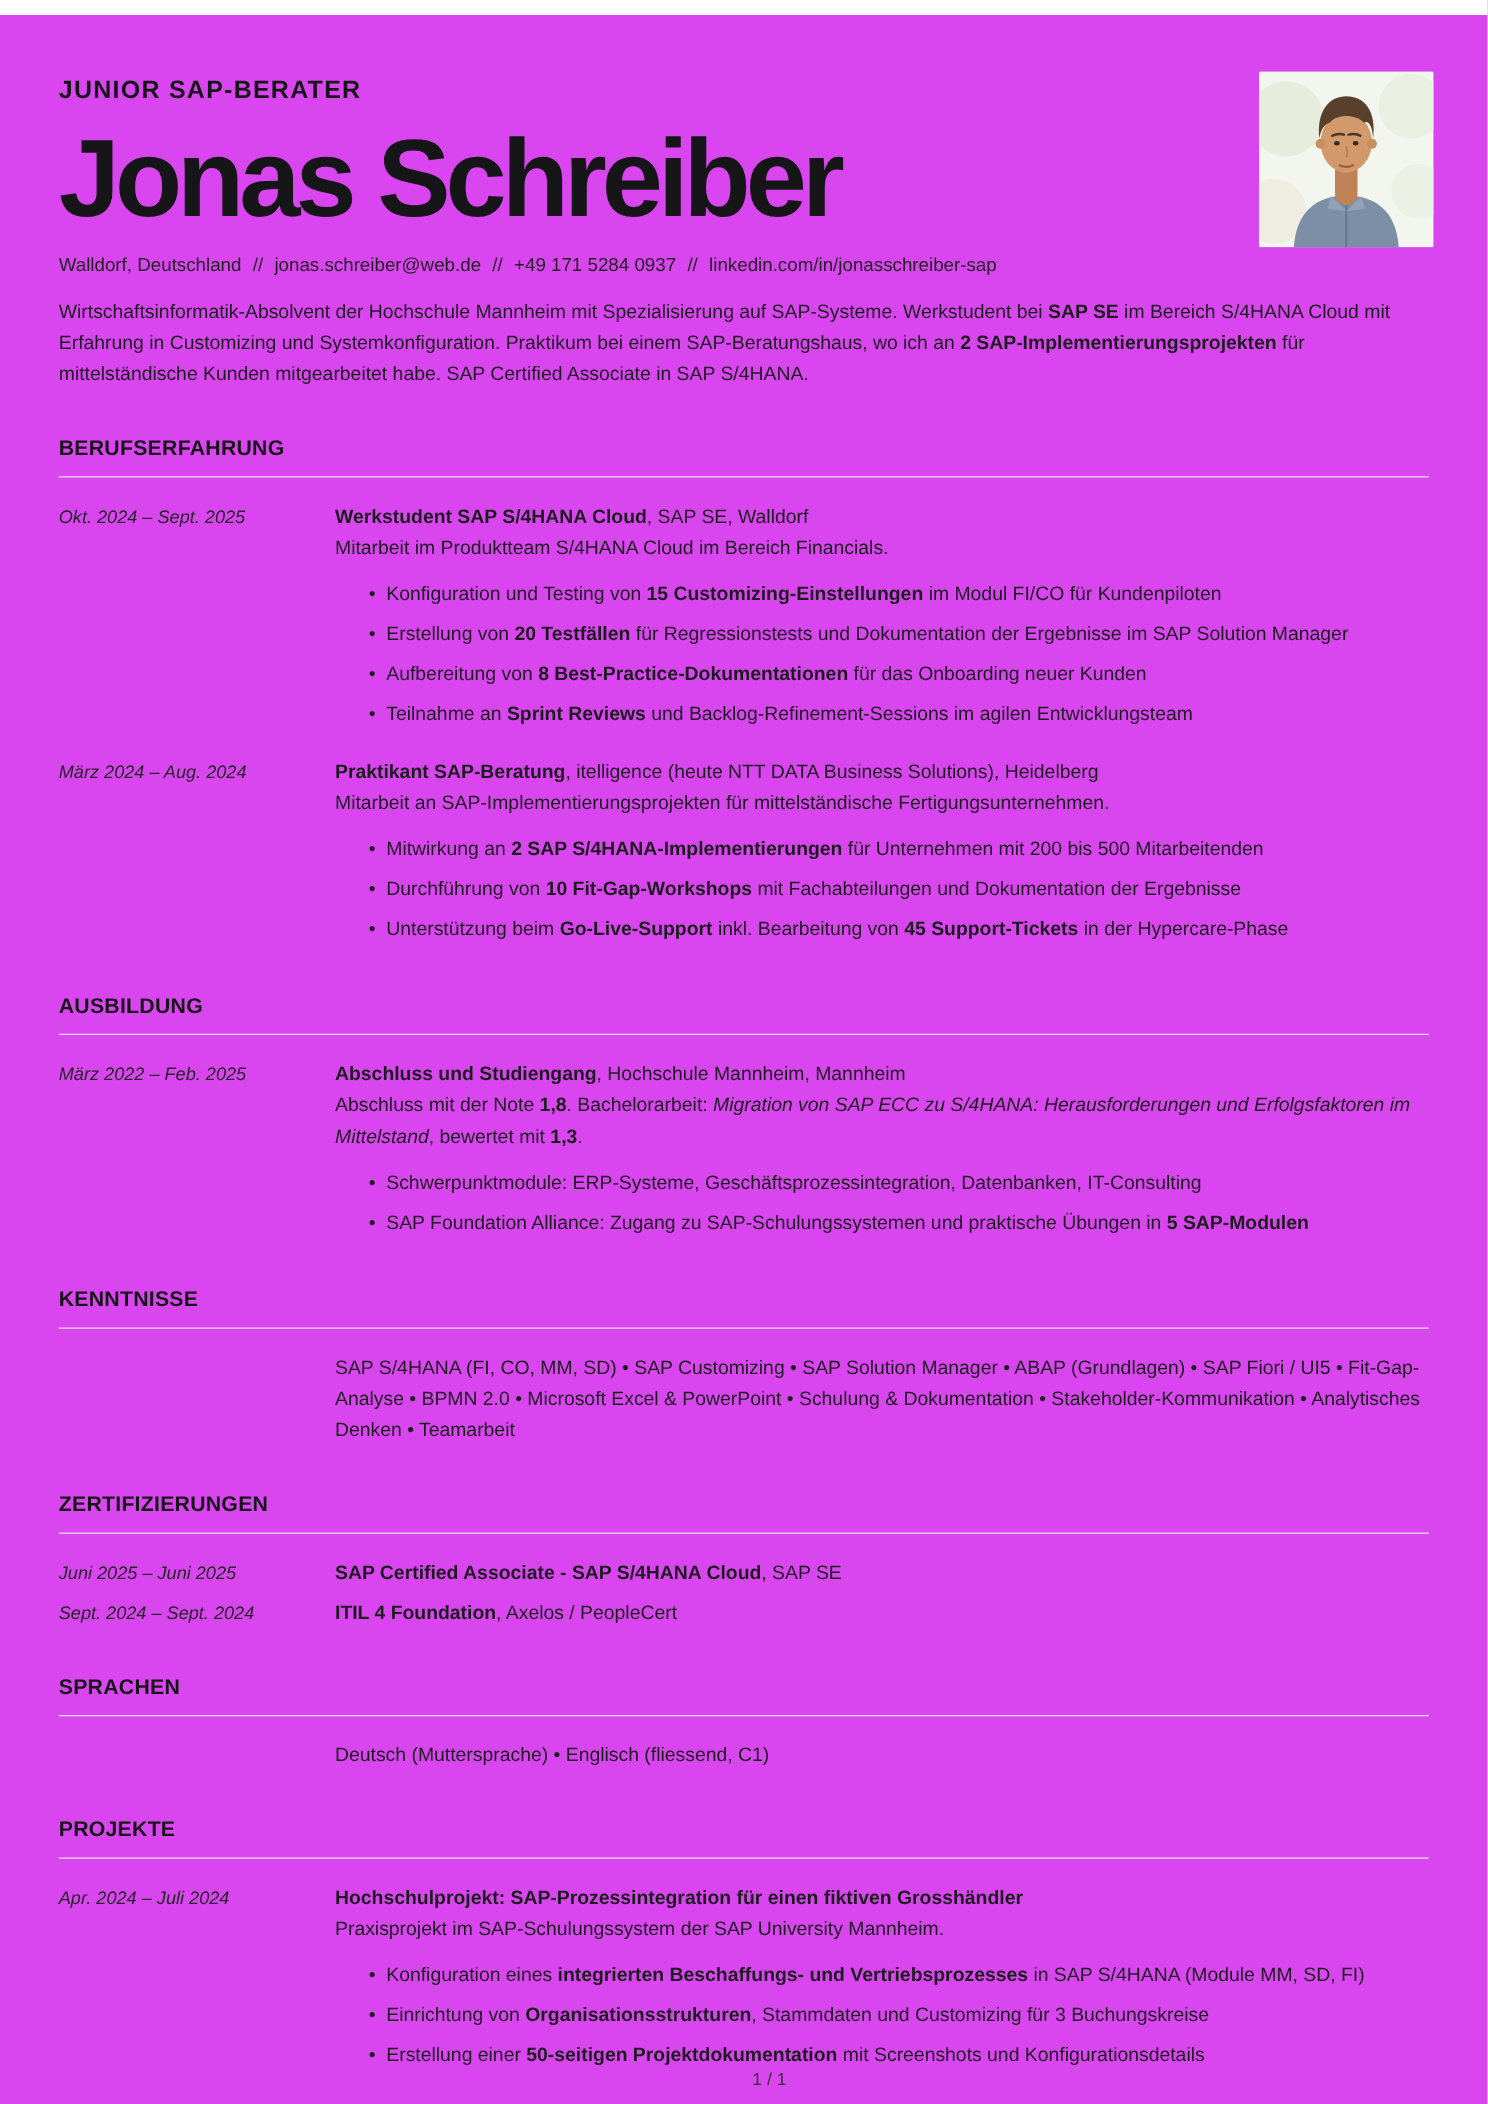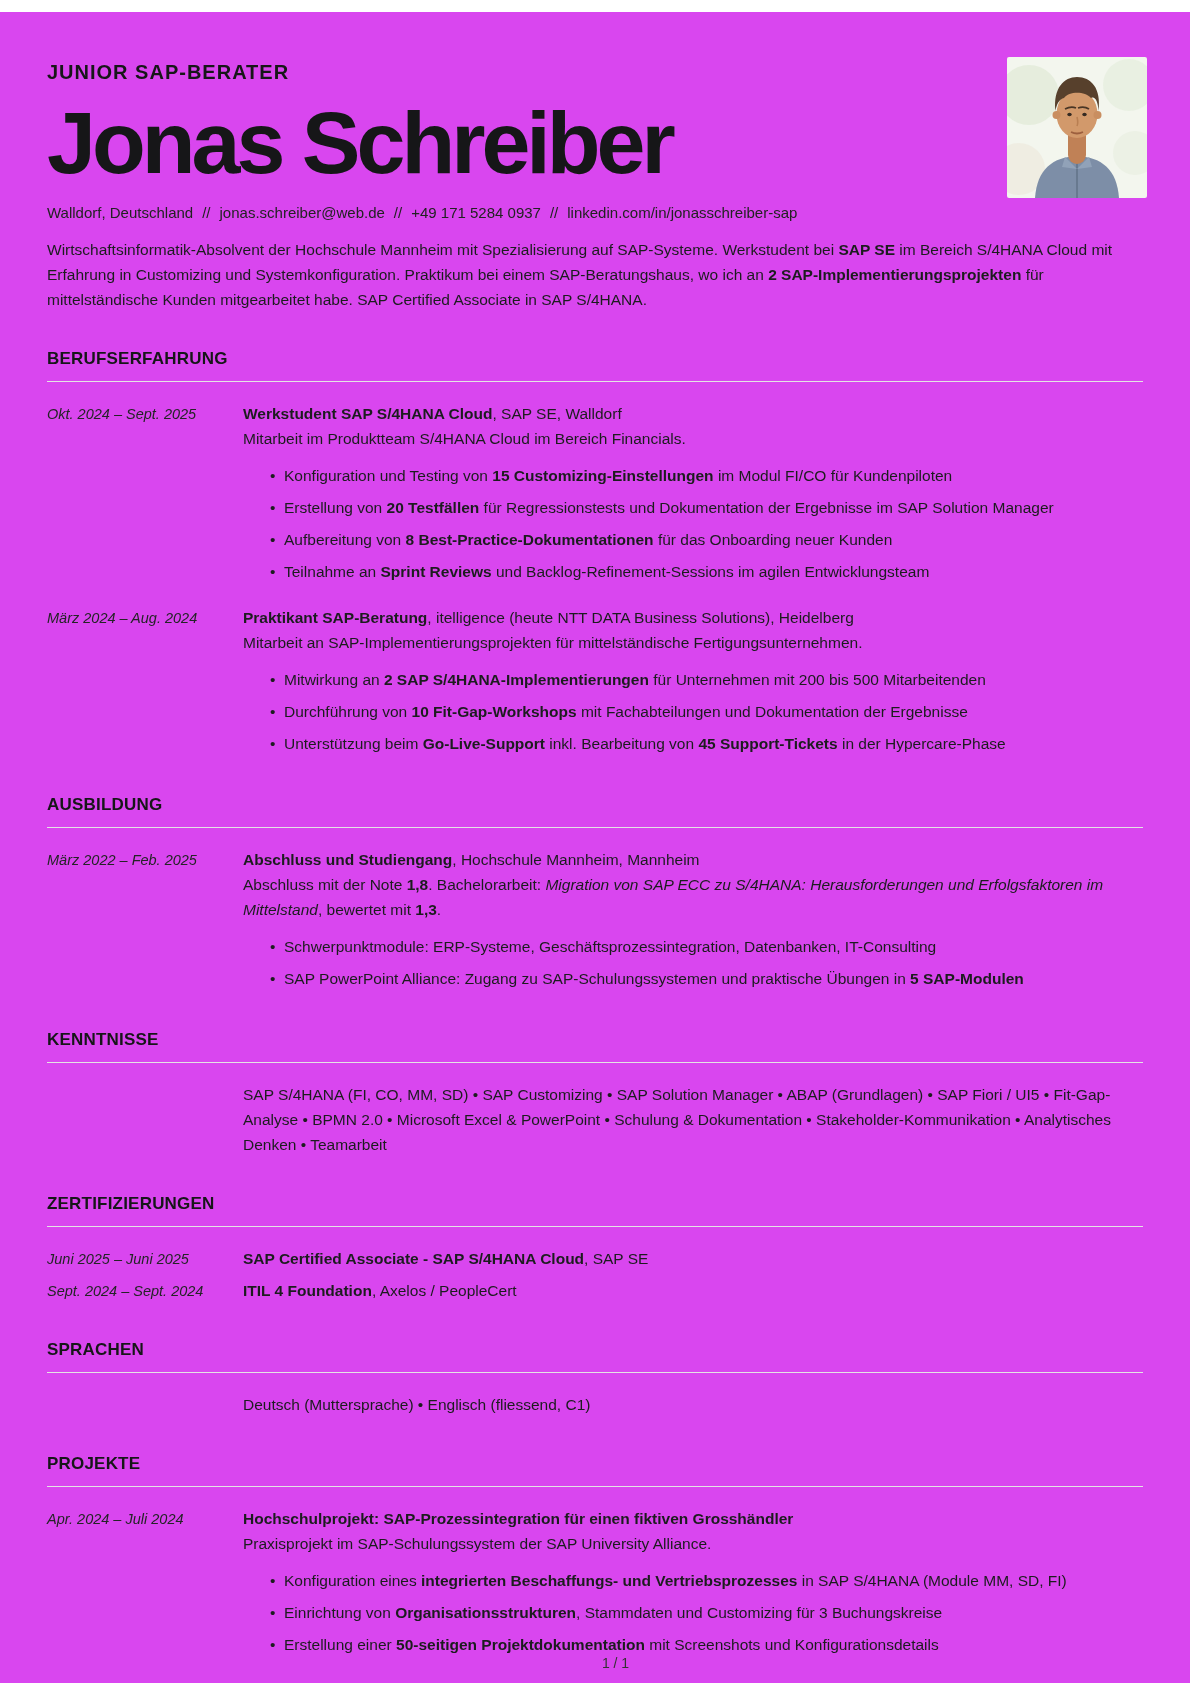--- a/index.html
+++ b/index.html
@@ -63,21 +63,21 @@
   .sec-title {
     margin: 0;
     font-size: 17px;
     font-weight: 700;
     letter-spacing: 0.2px;
     line-height: 22px;
     color: #161618;
     padding-bottom: 11px;
     border-bottom: 1px solid #e4e4e4;
   }
-  .entry { display: flex; margin-top: 19px; }
+  .entry { display: flex; margin-top: 19px; gap: 25px; }
   .entry.slim + .entry.slim { margin-top: 7px; }
   .date {
     width: 196px;
     flex: 0 0 196px;
     font-style: italic;
     font-size: 14.5px;
     line-height: 24px;
     padding-top: 1px;
     color: #242426;
   }
@@ -200,21 +200,21 @@
   <section class="section">
     <h2 class="sec-title">AUSBILDUNG</h2>
     <div class="entries">
   <div class="entry">
     <div class="date">März 2022 – Feb. 2025</div>
     <div class="content">
       <div class="etitle"><span class="b">Abschluss und Studiengang</span><span>, Hochschule Mannheim, Mannheim</span></div>
       <div class="esub"><span>Abschluss mit der Note </span><span class="b">1,8</span><span>. Bachelorarbeit: </span><span class="i">Migration von SAP ECC zu S/4HANA: Herausforderungen und Erfolgsfaktoren im Mittelstand</span><span>, bewertet mit </span><span class="b">1,3</span><span>.</span></div>
       <ul class="bullets">
                 <li><span>Schwerpunktmodule: ERP-Systeme, Geschäftsprozessintegration, Datenbanken, IT-Consulting</span></li>
-                <li><span>SAP PowerPoint Alliance: Zugang zu SAP-Schulungssystemen und praktische Übungen in </span><span class="b">5 SAP-Modulen</span></li>
+                <li><span>SAP Foundation Alliance: Zugang zu SAP-Schulungssystemen und praktische Übungen in </span><span class="b">5 SAP-Modulen</span></li>
               </ul>
     </div>
   </div>
 </div>
   </section>
 
   <section class="section">
     <h2 class="sec-title">KENNTNISSE</h2>
     <div class="entries">
   <div class="entry">
@@ -263,21 +263,21 @@
 </div>
   </section>
 
   <section class="section">
     <h2 class="sec-title">PROJEKTE</h2>
     <div class="entries">
   <div class="entry">
     <div class="date">Apr. 2024 – Juli 2024</div>
     <div class="content">
       <div class="etitle"><span class="b">Hochschulprojekt: SAP-Prozessintegration für einen fiktiven Grosshändler</span></div>
-      <div class="esub"><span>Praxisprojekt im SAP-Schulungssystem der SAP University Alliance.</span></div>
+      <div class="esub"><span>Praxisprojekt im SAP-Schulungssystem der SAP University Mannheim.</span></div>
       <ul class="bullets">
                 <li><span>Konfiguration eines </span><span class="b">integrierten Beschaffungs- und Vertriebsprozesses</span><span> in SAP S/4HANA (Module MM, SD, FI)</span></li>
                 <li><span>Einrichtung von </span><span class="b">Organisationsstrukturen</span><span>, Stammdaten und Customizing für 3 Buchungskreise</span></li>
                 <li><span>Erstellung einer </span><span class="b">50-seitigen Projektdokumentation</span><span> mit Screenshots und Konfigurationsdetails</span></li>
               </ul>
     </div>
   </div>
 </div>
   </section>
 

